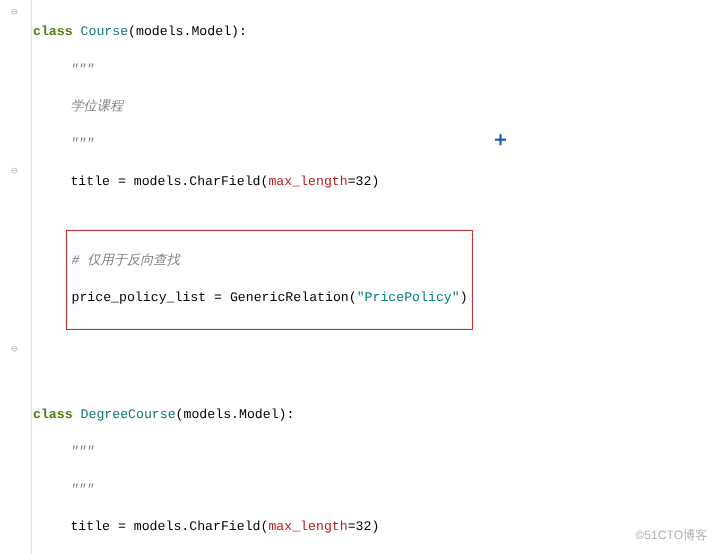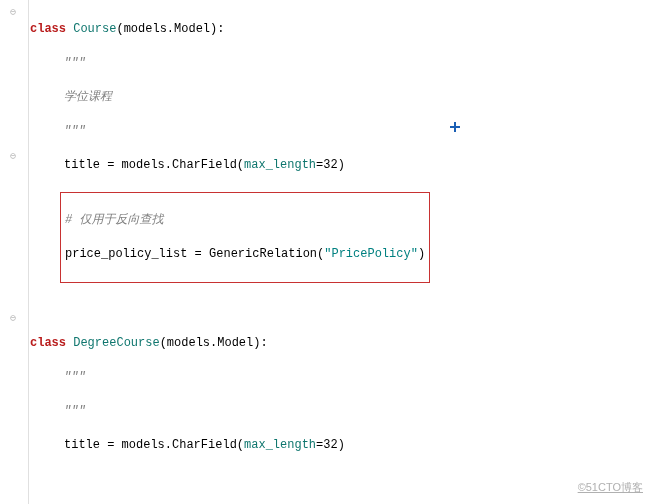--- a/index.html
+++ b/index.html
@@ -23,30 +23,30 @@
 .gutter .fold{
   position:absolute;
   left:10px;
   color:#bbb;
   font-size:10px;
 }
 .code{
   padding:4px 0 0 30px;
   white-space:pre;
 }
-.kw{color:#b91c1c;font-weight:bold}
+.kw{color:#4d7c0f;font-weight:bold}
 .cls{color:#0f766e}
-.param{color:#0f766e}
+.param{color:#b91c1c}
 .str{color:#008080}
 .cmt{color:#808080;font-style:italic}
 .indent1{padding-left:34px}
 .boxed{
   border:1px solid #c83232;
   padding:2px 4px;
-  margin:1px 0;
+  margin:18px 0;
   display:block;
   width:fit-content;
 }
 .cross{
   position:absolute;
   left:450px;
   top:122px;
   width:10px;height:10px;
   pointer-events:none;
 }
@@ -60,21 +60,20 @@
 }
 .cross::after{
   top:4px;left:0;width:10px;height:2px;
 }
 .watermark{
   position:absolute;
   right:12px;bottom:8px;
   color:#b0b0b0;
   font-family:Arial,sans-serif;
   font-size:11px;
-  text-decoration:underline;
 }
 .line{display:block;min-height:17px}
 </style>
 </head>
 <body>
 
 <div class="gutter">
   <span class="fold" style="top:4px">⊖</span>
   <span class="fold" style="top:148px">⊖</span>
   <span class="fold" style="top:310px">⊖</span>

